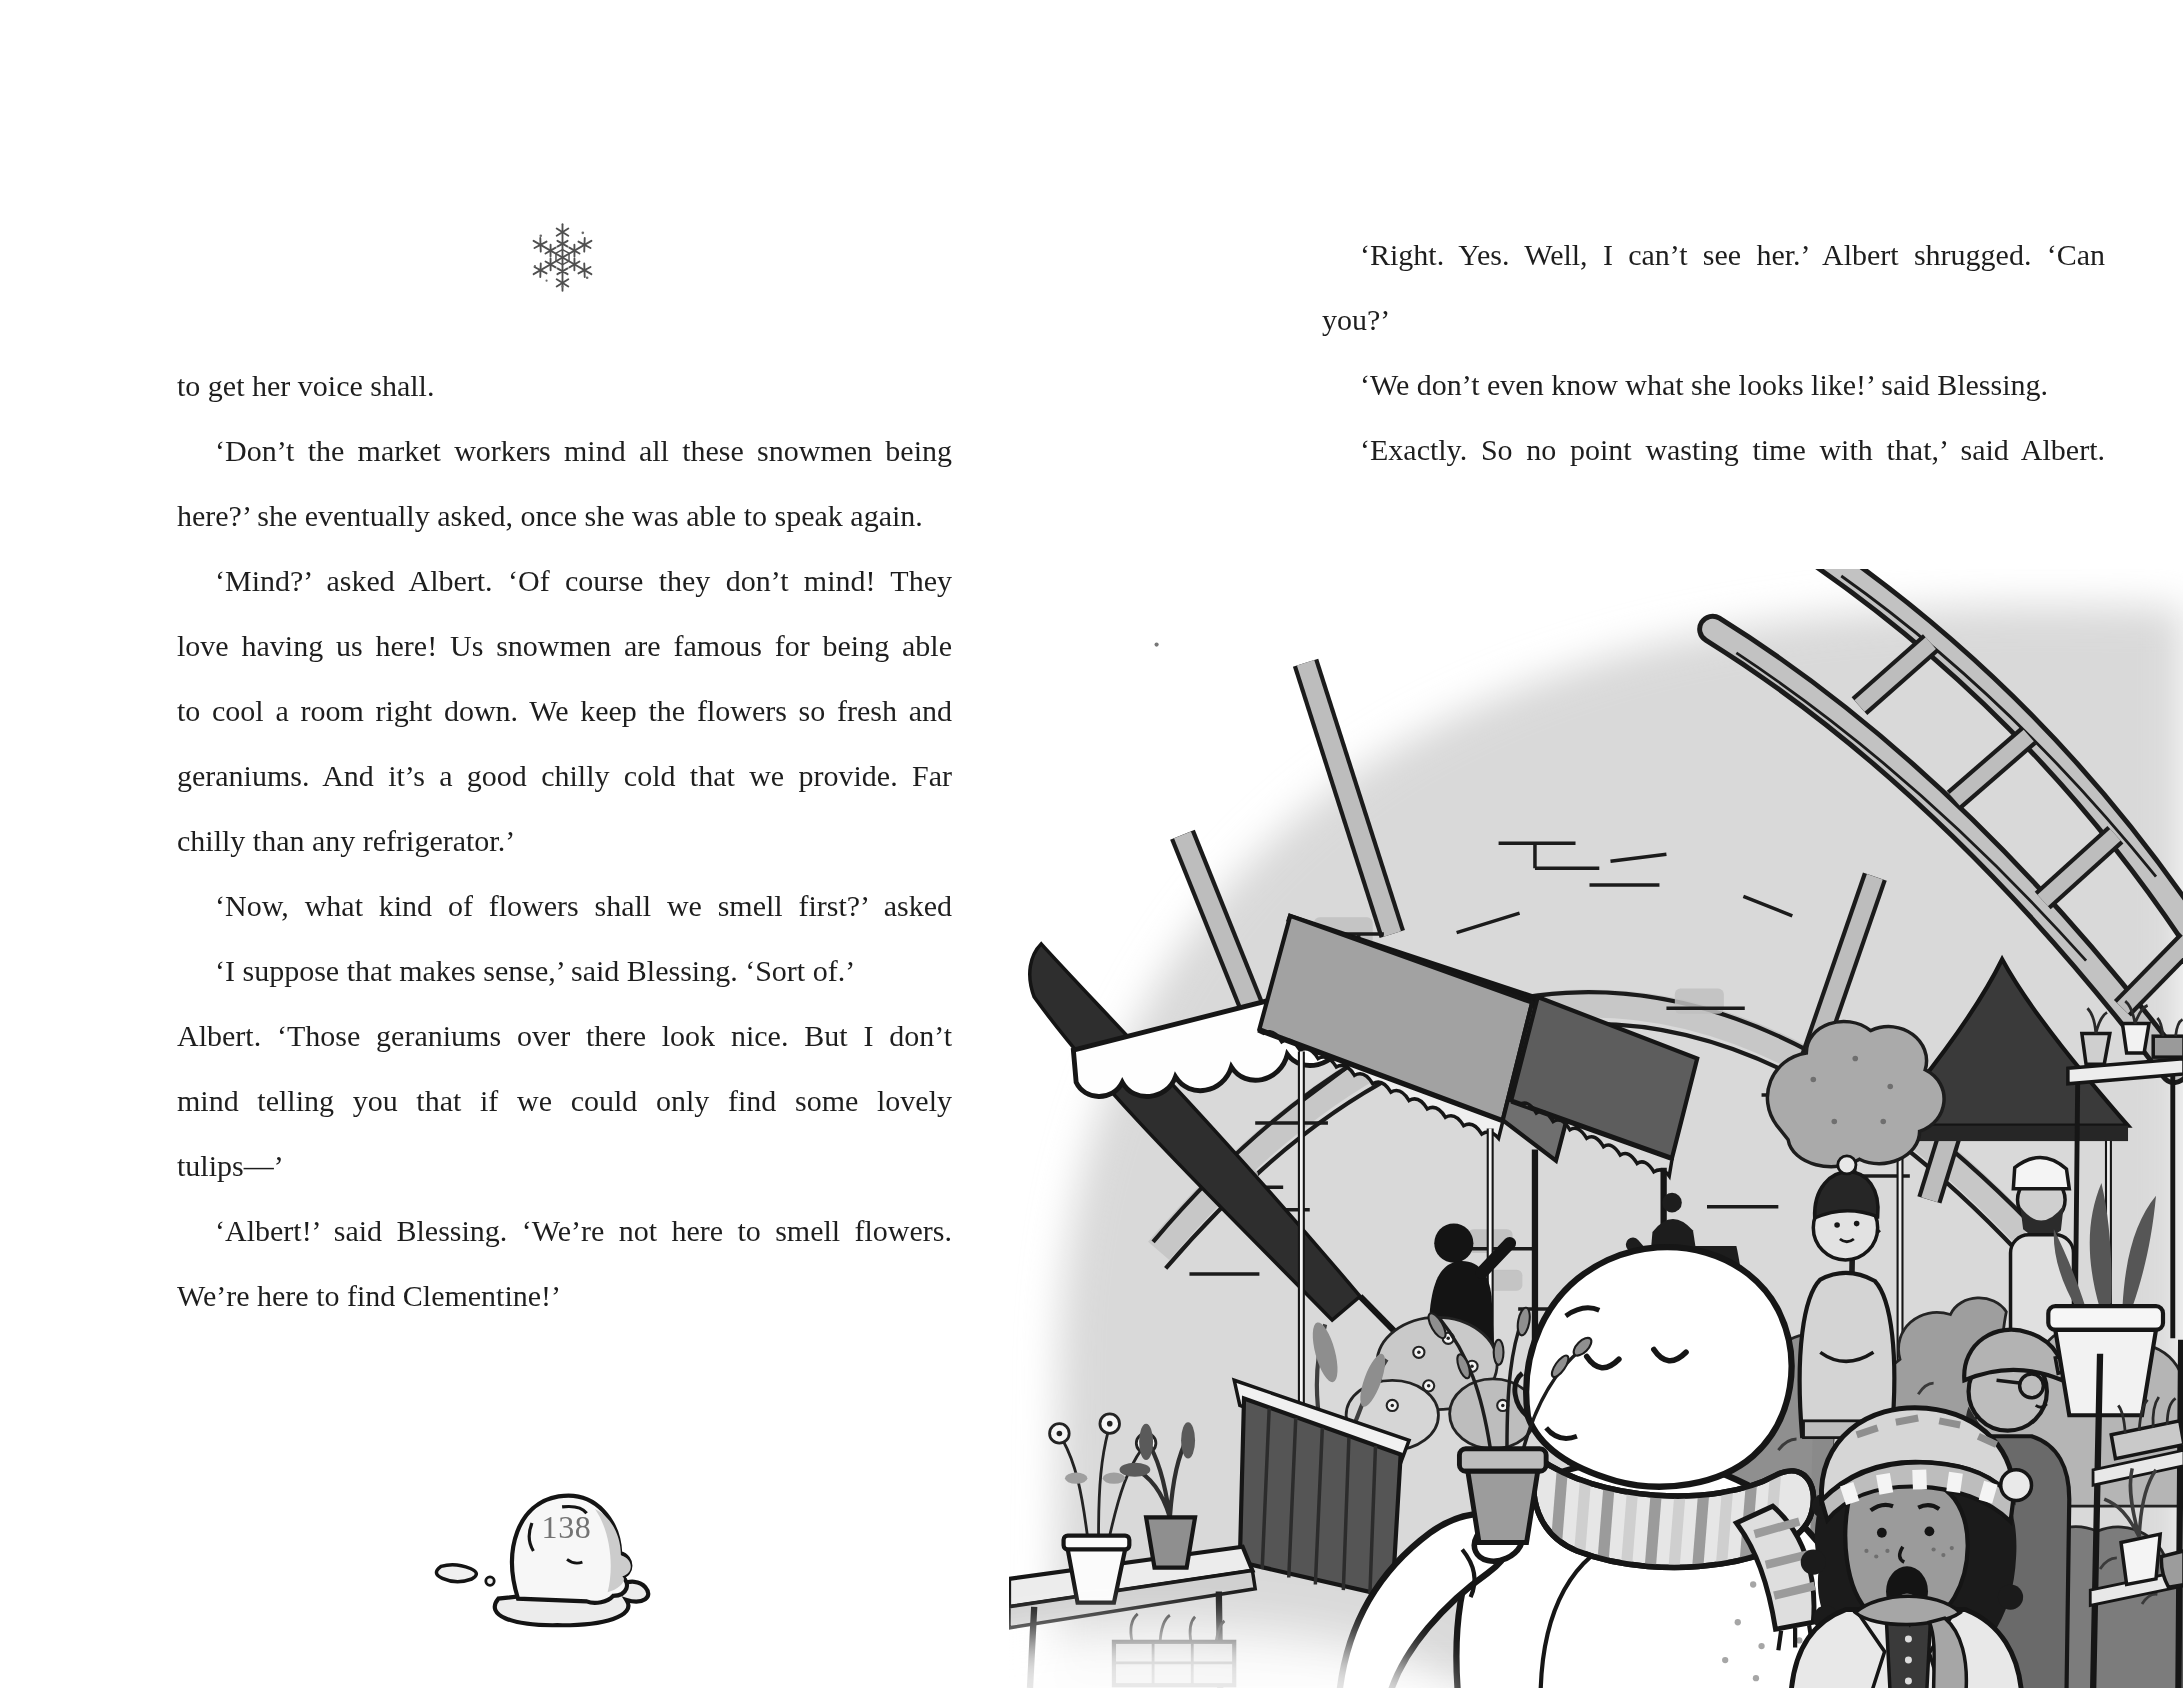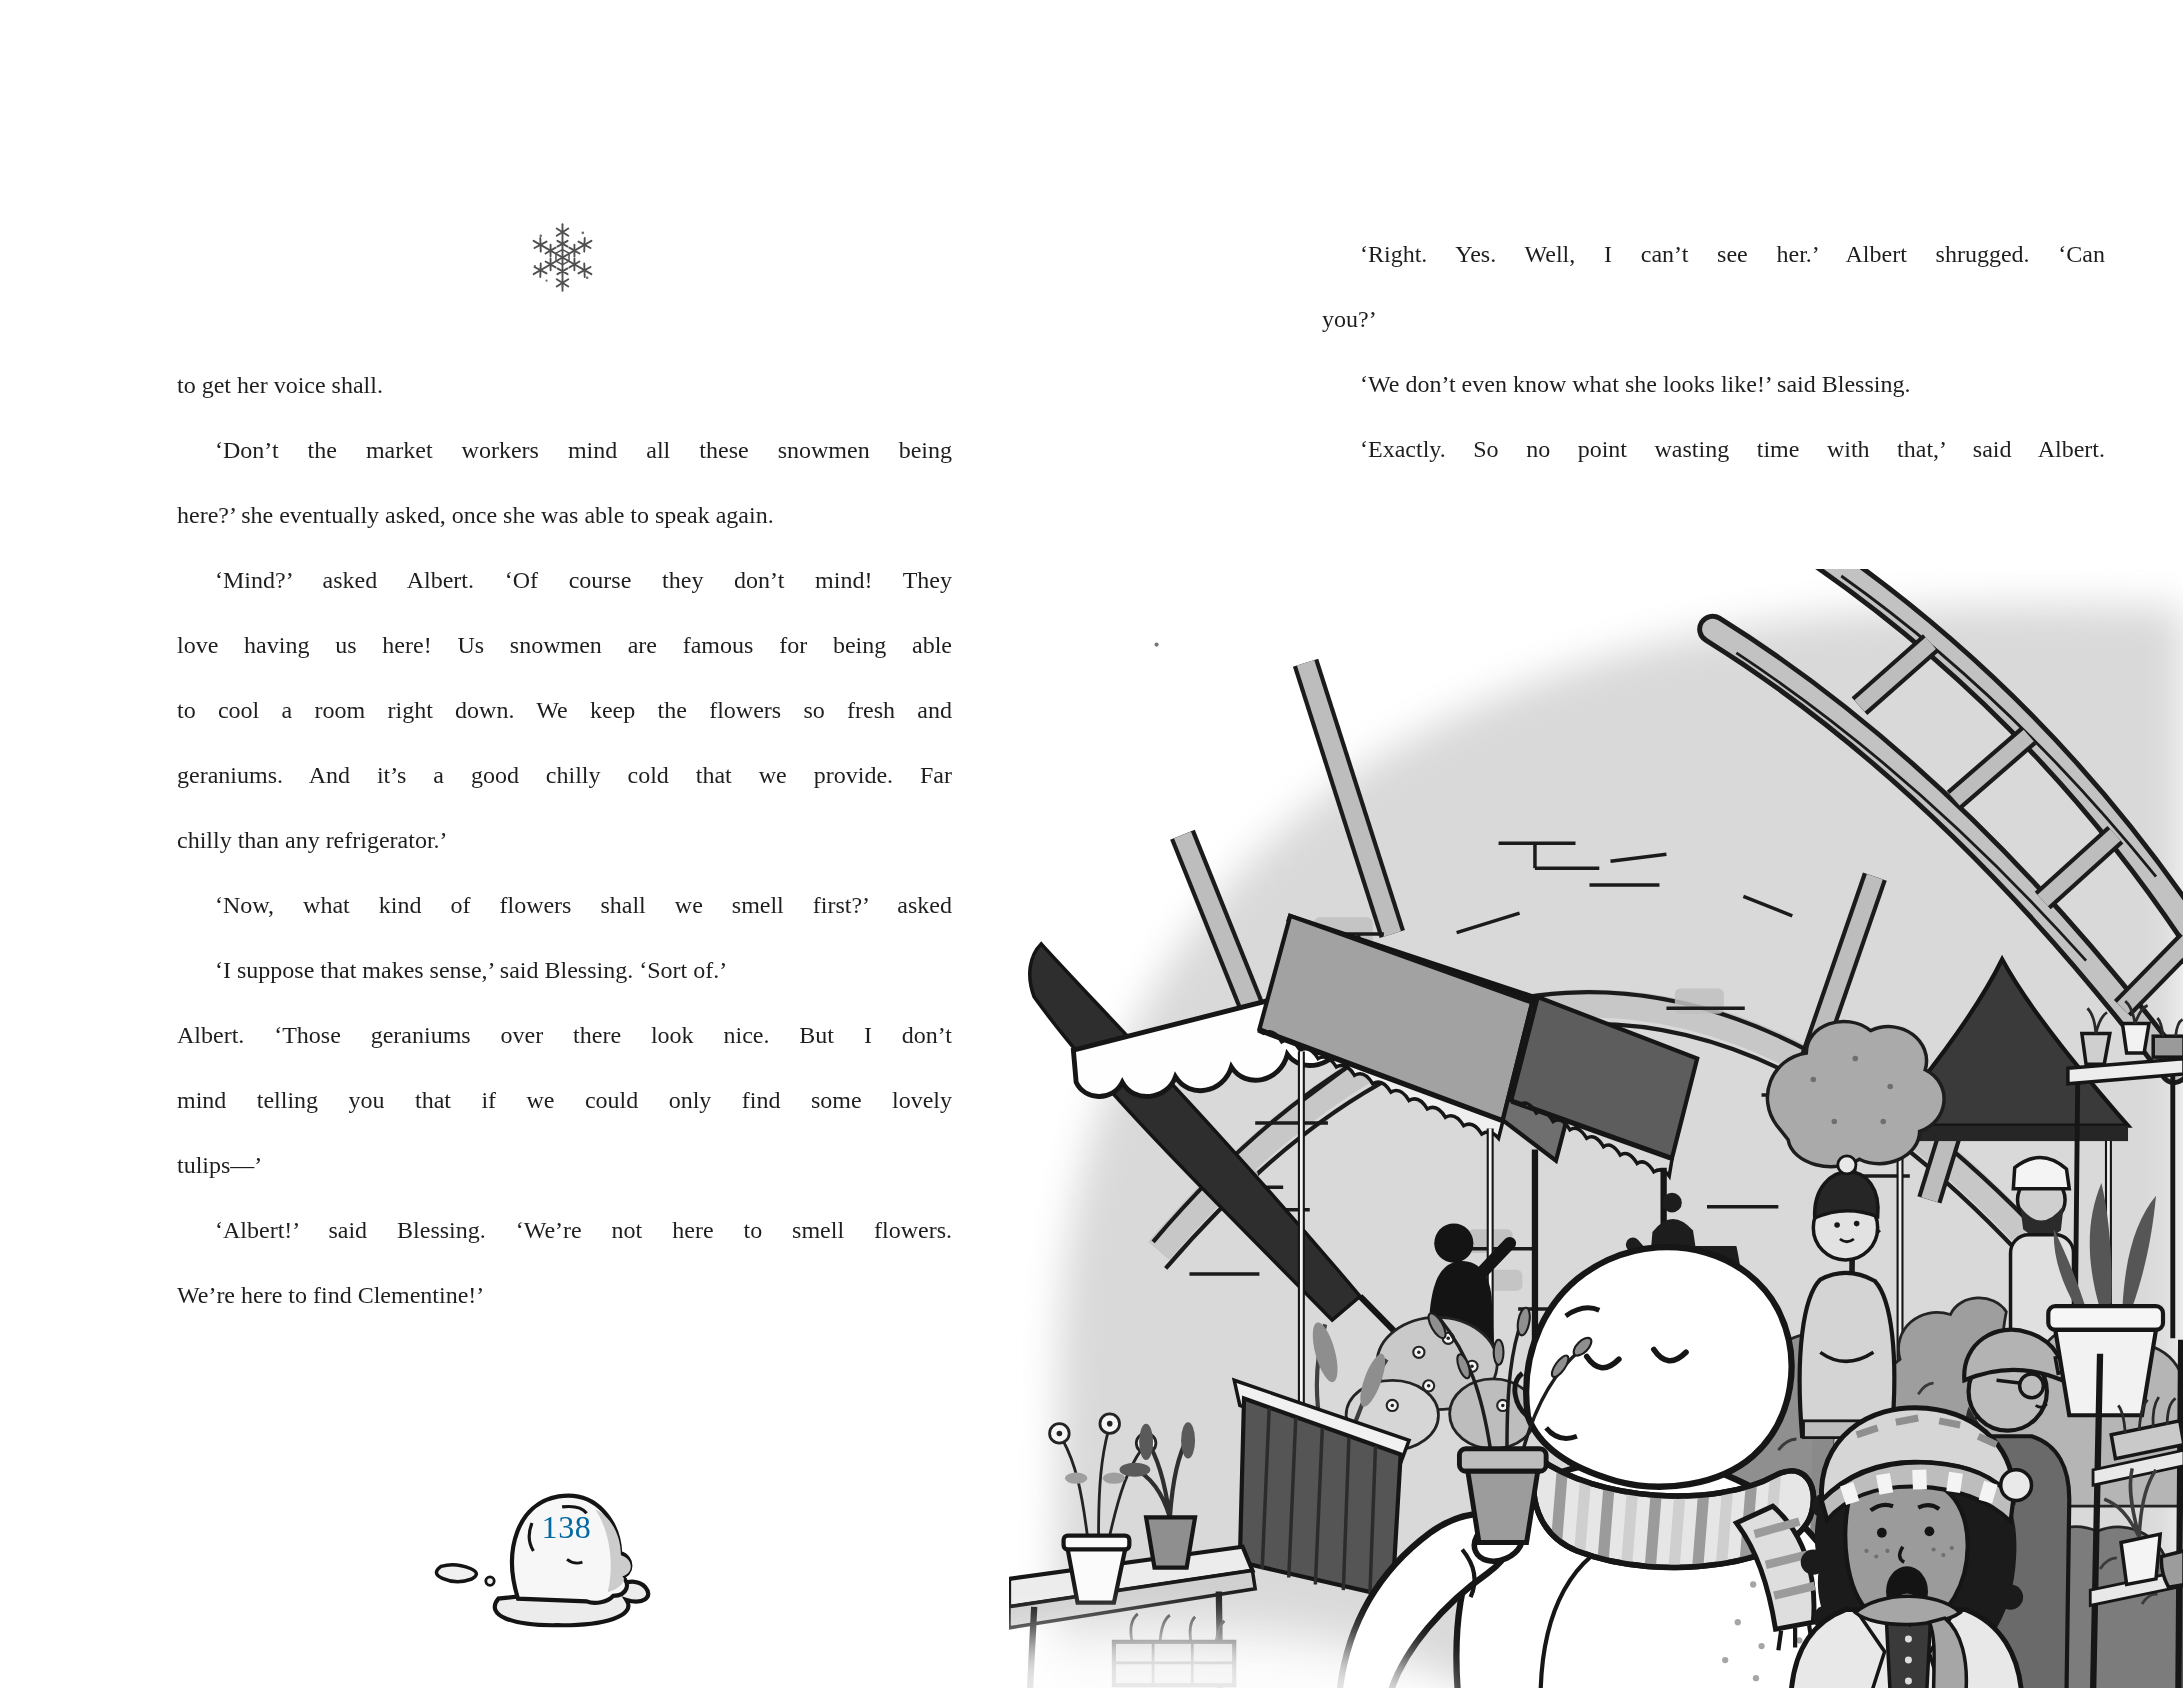--- a/index.html
+++ b/index.html
@@ -5,31 +5,31 @@
   html,body{margin:0;padding:0;}
   body{
     width:2183px;height:1688px;position:relative;background:#ffffff;
     overflow:hidden;
     font-family:"Liberation Serif","DejaVu Serif",serif;
     color:#1e1e1e;
   }
   .page{position:absolute;top:0;bottom:0;}
   .page.left{left:0;width:1092px;}
   .page.right{left:1092px;width:1092px;}
-  .textblock{position:absolute;font-size:24px;}
+  .textblock{position:absolute;font-size:30px;}
   .left-text{left:177px;top:353px;width:775px;}
   .right-text{left:230px;top:222px;width:783px;}
   .line{height:65px;line-height:65px;white-space:normal;overflow:visible;}
   .line.j{text-align:justify;text-align-last:justify;}
   .line.ind{text-indent:38px;}
   .ornament{position:absolute;left:519px;top:214px;width:87px;height:87px;}
   .pagenum-wrap{position:absolute;left:420px;top:1439px;width:252px;height:210px;}
   .pagenum{
     position:absolute;left:110px;top:70px;width:73px;text-align:center;
-    font-size:32px;color:#0369a1;letter-spacing:0.7px;
+    font-size:32px;color:#737373;letter-spacing:0.7px;
   }
   .illustration{position:absolute;left:-83px;top:569px;width:1175px;height:1119px;}
   
   svg{display:block;}
 </style>
 </head>
 <body>
 
 <main class="spread">
 

